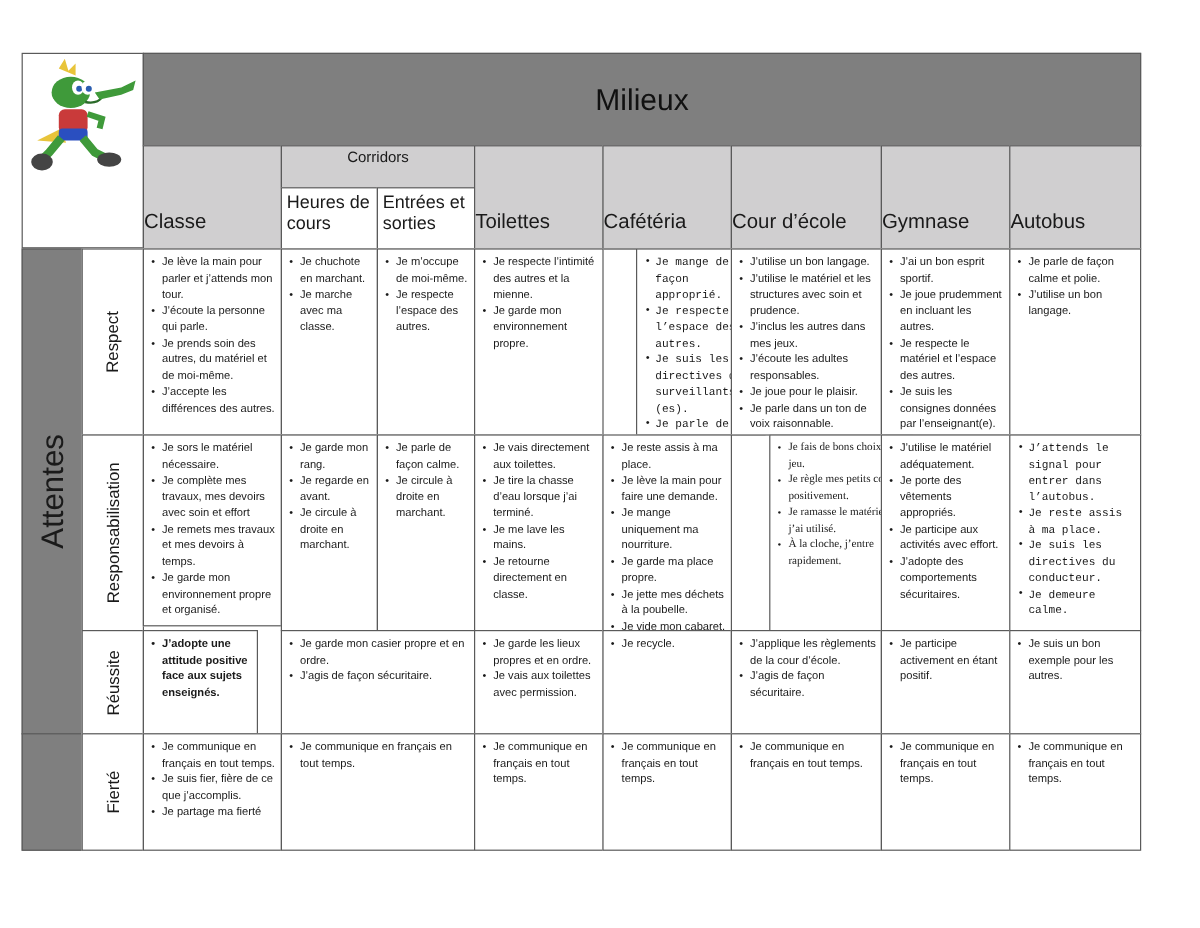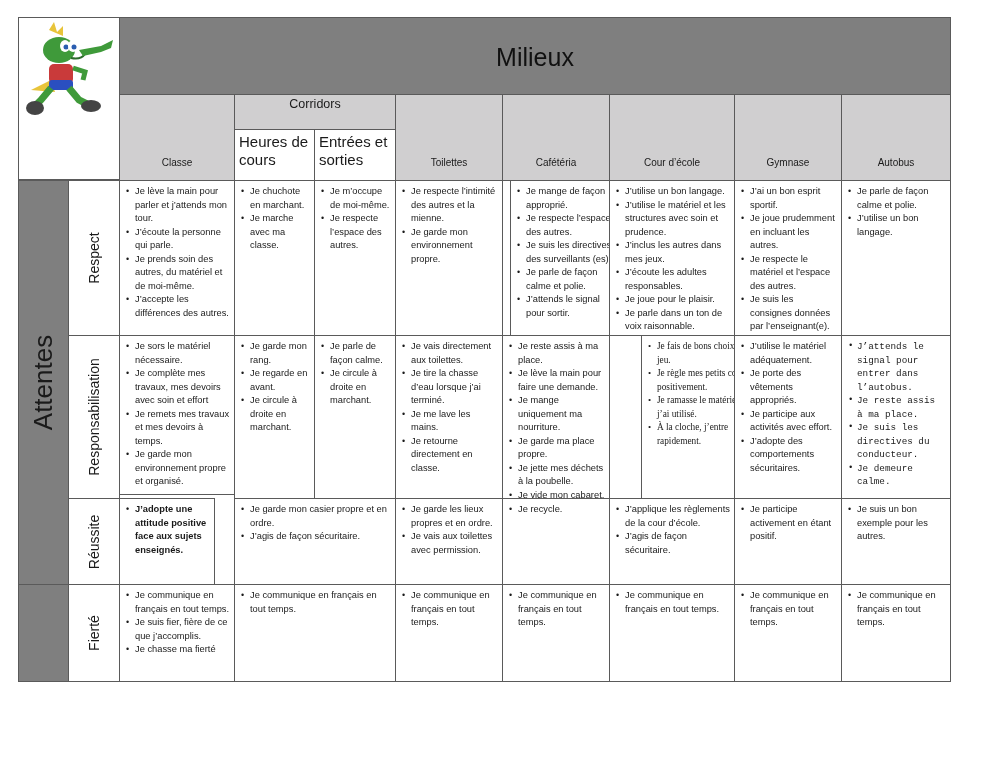--- a/index.html
+++ b/index.html
@@ -1,24 +1,24 @@
 <!DOCTYPE html>
 <html><head>
 <meta charset="utf-8">
 <style>
   html, body { margin:0; padding:0; background:#ffffff; }
   body { width:1000px; height:773px; position:relative; overflow:hidden;
          font-family:"Liberation Sans", "DejaVu Sans", sans-serif; color:#1a1a1a; }
   #grid { position:absolute; left:18px; top:17px; width:933px; height:665px; }
-  .cell { position:absolute; box-sizing:border-box; border:1px solid #5a5a5a; overflow:hidden; }
+  .cell { position:absolute; box-sizing:border-box; border:1px solid #5a5a5a; overflow:hidden;margin-top:27px; }
   .dark { background:#7f7f7f; }
   .light { background:#d0cfd0; }
   .white { background:#ffffff; }
   .title { display:flex; align-items:center; justify-content:center; font-size:25px; color:#111; padding-top:2px; }
-  .colhead { display:flex; align-items:flex-end; justify-content:center; font-size:10px; padding-bottom:12px; }
+  .colhead { display:flex; align-items:flex-end; font-size:17px; padding-bottom:12px; }
   .subhead { font-size:15px; line-height:18px; padding:3px 4px; }
   .corr { display:flex; justify-content:center; font-size:12.5px; padding-top:2px; }
   .vlabel { display:flex; align-items:center; justify-content:center; }
   .vlabel span { transform:rotate(-90deg); white-space:nowrap; display:inline-block; }
   .big span { font-size:26px; }
   .mid span { font-size:14px; }
   ul { margin:0; padding:4px 4px 0 4px; list-style:none; }
   li { position:relative; padding-left:11px; font-size:9.3px; line-height:13.5px; }
   li::before { content:"\2022"; position:absolute; left:2px; top:0; font-size:9px; }
 </style>
@@ -113,21 +113,21 @@
     <li>Je m’occupe de moi-même.</li>
     <li>Je respecte l’espace des autres.</li>
       </ul>
     </div>
   <div class="cell white" style="left:377px;top:163px;width:108px;height:156px;">
       <ul>
     <li>Je respecte l’intimité des autres et la mienne.</li>
     <li>Je garde mon environnement propre.</li>
       </ul>
     </div>
-  <div class="cell white" style="left:492px;top:163px;width:108px;height:156px;">
+  <div class="cell white" style="left:512px;top:163px;width:108px;height:156px;font-family:Liberation Mono, monospace;">
       <ul>
     <li>Je mange de façon approprié.</li>
     <li>Je respecte l’espace des autres.</li>
     <li>Je suis les directives des surveillants (es).</li>
     <li>Je parle de façon calme et polie.</li>
     <li>J’attends le signal pour sortir.</li>
       </ul>
     </div>
   <div class="cell white" style="left:591px;top:163px;width:126px;height:156px;">
       <ul>
@@ -254,21 +254,21 @@
   <div class="cell white" style="left:823px;top:481px;width:110px;height:87px;">
       <ul>
     <li>Je suis un bon exemple pour les autres.</li>
       </ul>
     </div>
 
   <div class="cell white" style="left:101px;top:567px;width:116px;height:98px;">
       <ul>
     <li>Je communique en français en tout temps.</li>
     <li>Je suis fier, fière de ce que j’accomplis.</li>
-    <li>Je chasse ma fierté</li>
+    <li>Je partage ma fierté</li>
       </ul>
     </div>
   <div class="cell white" style="left:216px;top:567px;width:162px;height:98px;">
       <ul>
     <li>Je communique en français en tout temps.</li>
       </ul>
     </div>
   <div class="cell white" style="left:377px;top:567px;width:108px;height:98px;">
       <ul>
     <li>Je communique en français en tout temps.</li>

